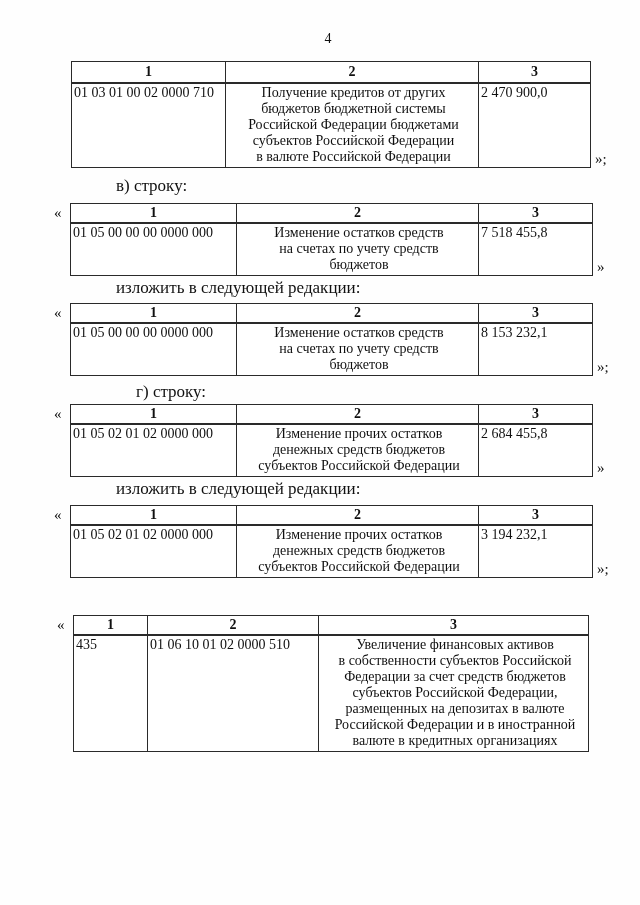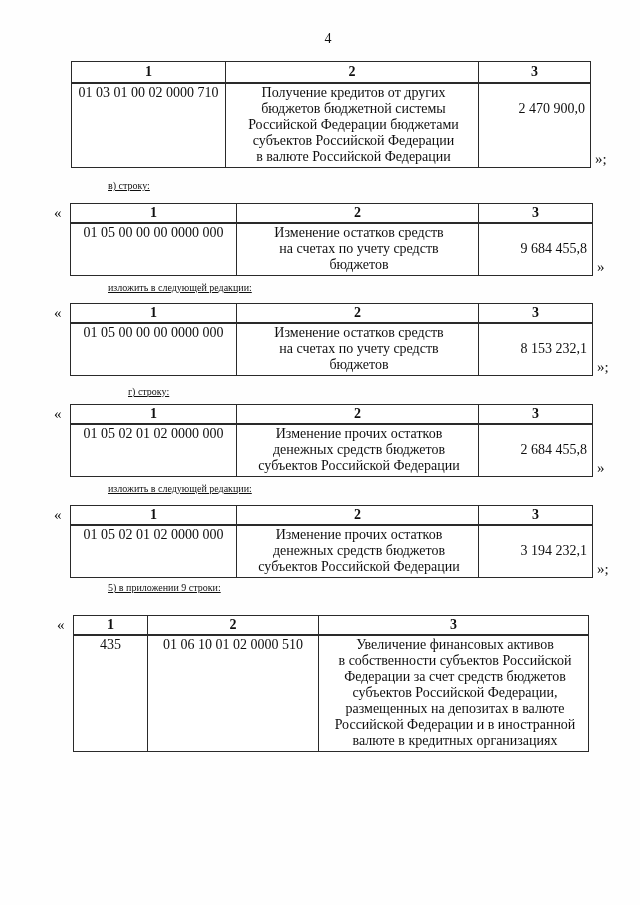--- a/index.html
+++ b/index.html
@@ -18,25 +18,24 @@
   .page-number {
     position: absolute;
     top: 31px;
     left: 0;
     width: 656px;
     text-align: center;
     font-size: 14px;
   }
   .label {
     position: absolute;
-    left: 108px;
-    font-size: 10px;
+    left: 116px;
+    font-size: 17px;
     line-height: 17px;
     white-space: nowrap;
-    text-decoration: underline;
   }
   .lbl-1 { top: 177px; }
   .lbl-2 { top: 279px; }
   .lbl-3 { top: 383px; margin-left: 20px; }
   .lbl-4 { top: 480px; }
   .lbl-5 { top: 579px; }
 
   .twrap { position: absolute; }
   .tw1 { left: 71px; top: 61px; }
   .tw2 { left: 70px; top: 203px; }
@@ -60,32 +59,30 @@
   .doc-table th {
     font-weight: bold;
     text-align: center;
     vertical-align: middle;
     padding: 0;
     height: 18px;
     border-bottom-width: 2px;
   }
   .tw1 .doc-table th { height: 20px; }
   td.code {
-    text-align: center;
     padding: 1px 2px 2px 2px;
     white-space: nowrap;
   }
   td.name {
     text-align: center;
     padding: 1px 4px 2px 7px;
     white-space: pre-line;
   }
   td.val {
-    text-align: right;
-    padding: 17px 5px 2px 2px;
+    padding: 1px 5px 2px 2px;
     white-space: nowrap;
   }
   .oq {
     position: absolute;
     left: -16px;
     top: 2px;
     font-size: 15px;
   }
   .cq {
     position: absolute;
@@ -148,21 +145,21 @@
           <th>2</th>
           <th>3</th>
         </tr>
       </thead>
       <tbody>
         <tr>
           <td class="code">01 05 00 00 00 0000 000</td>
           <td class="name">Изменение остатков средств
 на счетах по учету средств
 бюджетов</td>
-          <td class="val">9 684 455,8</td>
+          <td class="val">7 518 455,8</td>
         </tr>
       </tbody>
     </table>
     <span class="cq">»</span>
   </div>
 
   <div class="label lbl-2">изложить в следующей редакции:</div>
 
   <div class="twrap tw3">
     <span class="oq">«</span>
@@ -245,21 +242,20 @@
           <td class="name">Изменение прочих остатков
 денежных средств бюджетов
 субъектов Российской Федерации</td>
           <td class="val">3 194 232,1</td>
         </tr>
       </tbody>
     </table>
     <span class="cq">»;</span>
   </div>
 
-  <div class="label lbl-5">5) в приложении 9 строки:</div>
 
   <div class="twrap tw6">
     <span class="oq">«</span>
     <table class="doc-table">
       <colgroup>
           <col style="width:74px">
           <col style="width:171px">
           <col style="width:270px">
         </colgroup>
       <thead>

